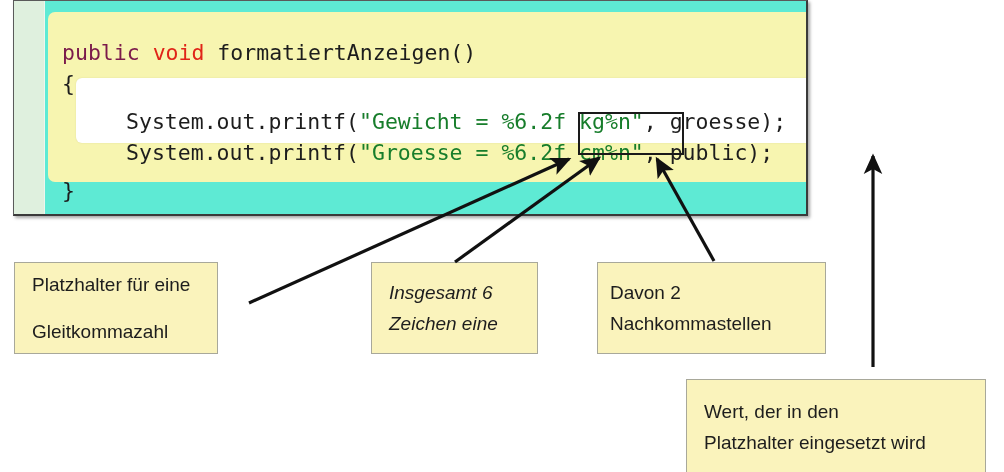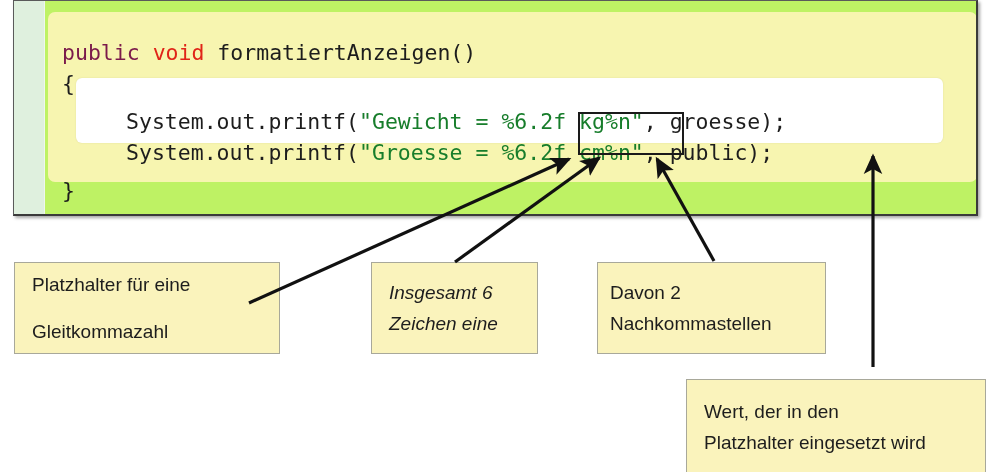--- a/index.html
+++ b/index.html
@@ -13,23 +13,23 @@
     position: relative;
     overflow: hidden;
     font-family: "Liberation Sans", sans-serif;
   }
 
   
   #editor-window {
     position: absolute;
     left: 13px;
     top: 0px;
-    width: 965px;
+    width: 795px;
     height: 216px;
-    background: #bef264;
+    background: #5eead4;
     border: 1px solid #5a5a5a;
     border-right: 2px solid #3a3a3a;
     border-bottom: 2px solid #3a3a3a;
     box-sizing: border-box;
     box-shadow: 2px 2px 3px rgba(0,0,0,0.35);
     overflow: hidden;
   }
   #editor-gutter {
     position: absolute;
     left: 0px;
@@ -100,21 +100,21 @@
     display: flex;
     flex-direction: column;
     justify-content: center;
     padding-left: 17px;
     font-size: 19px;
     line-height: 31px;
     color: #1d1d1d;
   }
   .callout .ln { display: block; }
 
-  #callout-platzhalter { left: 14px;  top: 262px; width: 266px; height: 92px; gap: 16px; }
+  #callout-platzhalter { left: 14px;  top: 262px; width: 204px; height: 92px; gap: 16px; }
   #callout-insgesamt   { left: 371px; top: 262px; width: 167px; height: 92px; font-style: italic; }
   #callout-davon       { left: 597px; top: 262px; width: 229px; height: 92px; padding-left: 12px; }
   #callout-wert        { left: 686px; top: 367px; width: 300px; height: 95px; margin-top: 12px; }
 
   
   #arrows-layer {
     position: absolute;
     left: 0; top: 0;
     width: 1004px; height: 472px;
     pointer-events: none;

